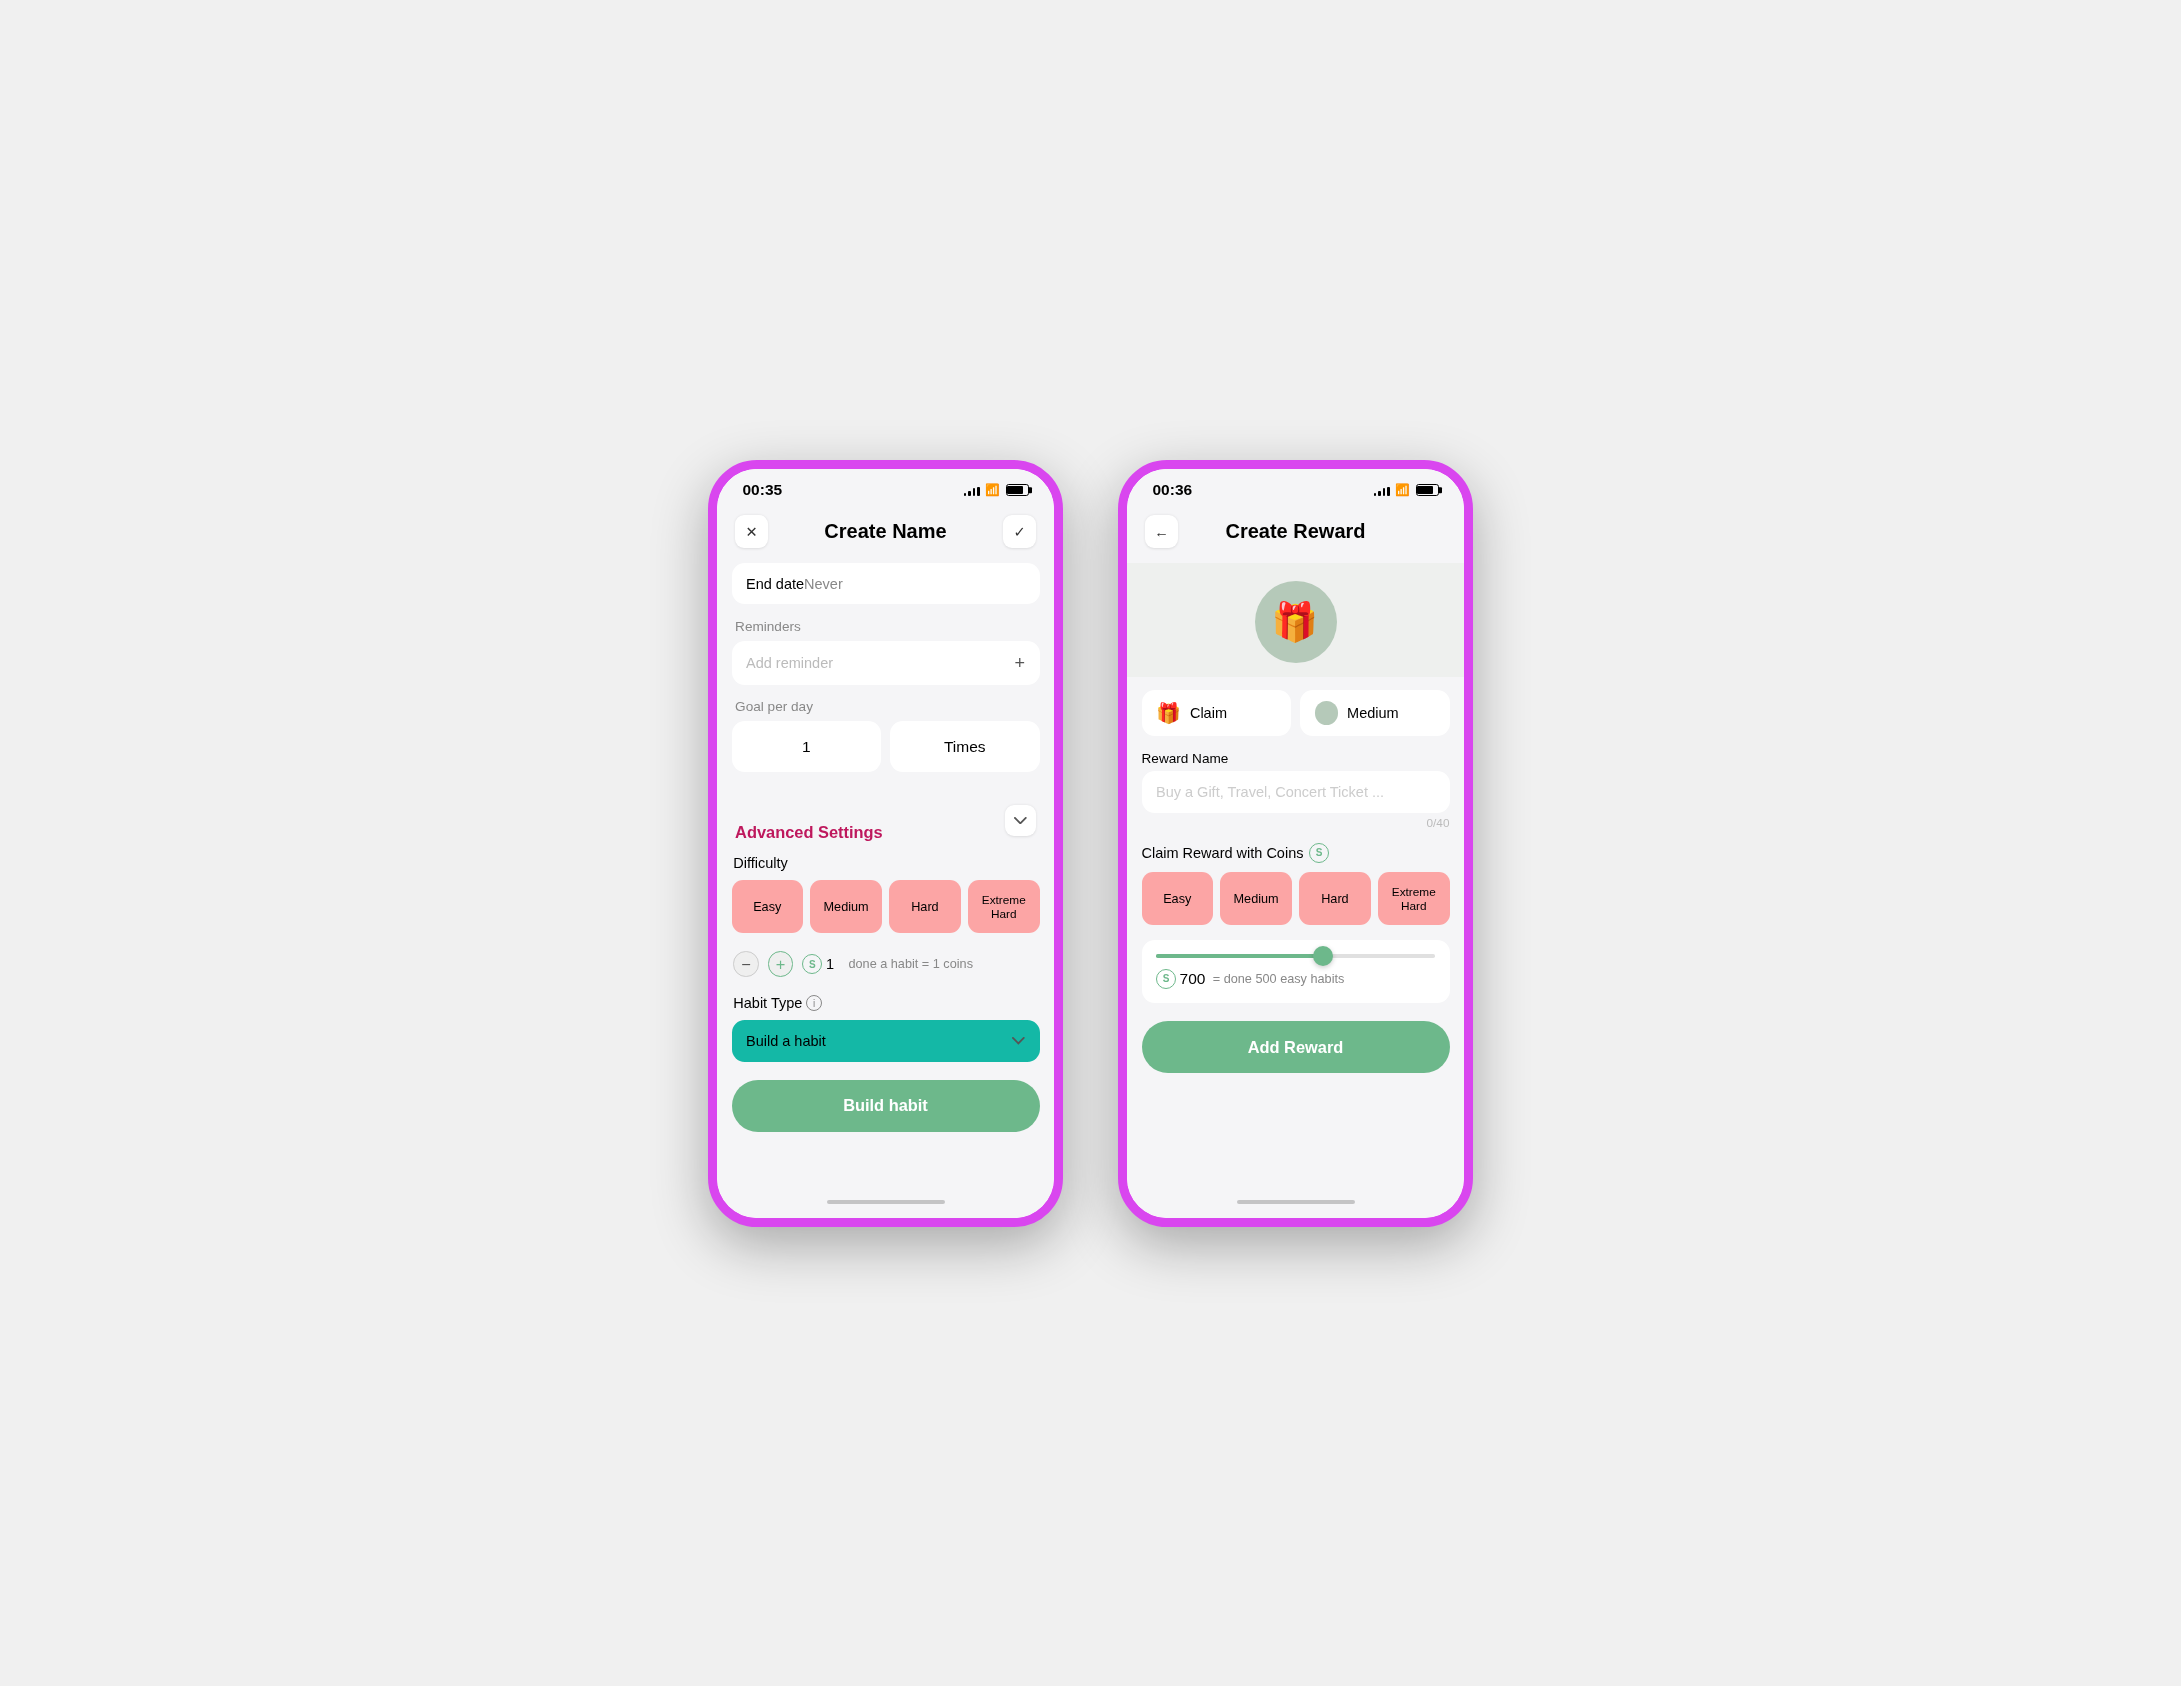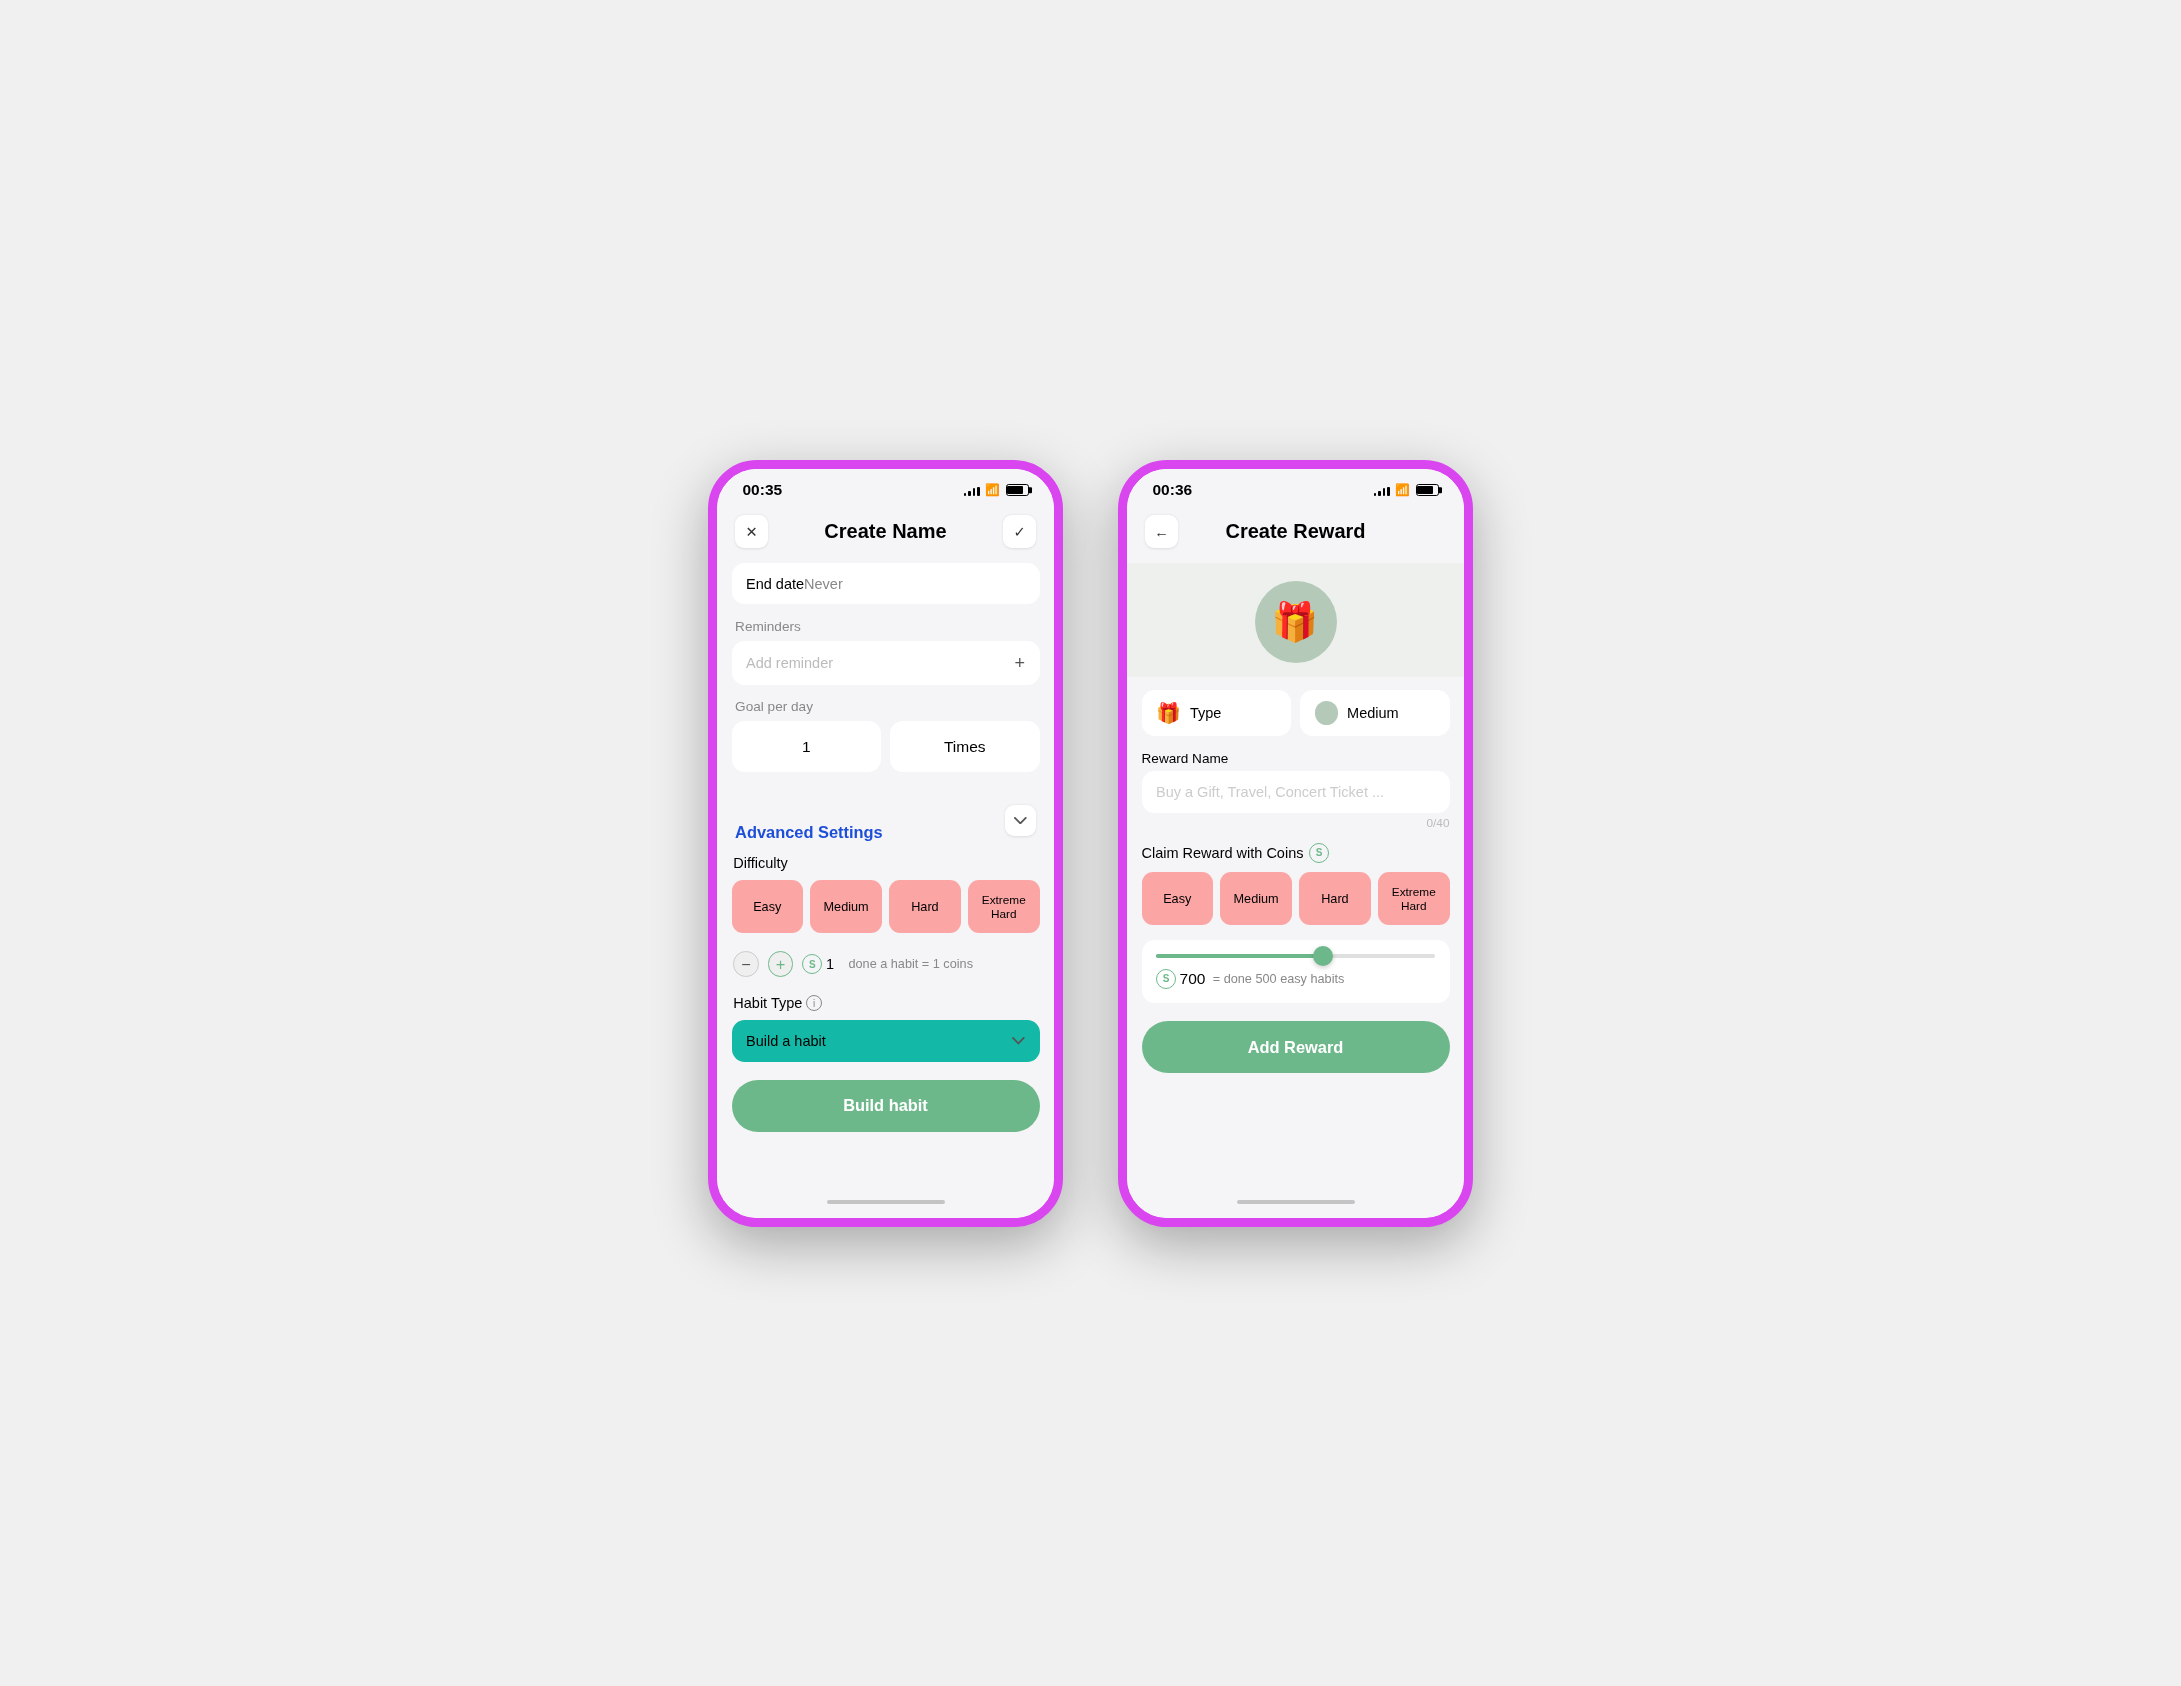--- a/index.html
+++ b/index.html
@@ -243,21 +243,21 @@
     .advanced-header {
       display: flex;
       align-items: center;
       justify-content: space-between;
       padding: 12.7px 3.6px;
     }
 
     .advanced-title {
       font-size: 16.4px;
       font-weight: 600;
-      color: #1d4ed8;
+      color: #be185d;
       margin-top: 24px;
     }
 
     .chevron-btn {
       width: 31px;
       height: 31px;
       background: #fff;
       border-radius: 9px;
       display: flex;
       align-items: center;
@@ -754,21 +754,21 @@
           <div class="reward-icon-circle">
             <span>🎁</span>
           </div>
         </div>
 
         <div style="margin-bottom:3.6px"></div>
 
         <div class="icon-selector-row">
           <button class="icon-sel-btn">
             <span class="icon-sel-emoji">🎁</span>
-            <span class="icon-sel-label">Type</span>
+            <span class="icon-sel-label">Claim</span>
           </button>
           <button class="icon-sel-btn">
             <div class="color-circle"></div>
             <span class="icon-sel-label">Medium</span>
           </button>
         </div>
 
         <div class="field-label">Reward Name</div>
         <div class="text-input-area">
           <span class="text-input-placeholder">Buy a Gift, Travel, Concert Ticket ...</span>

